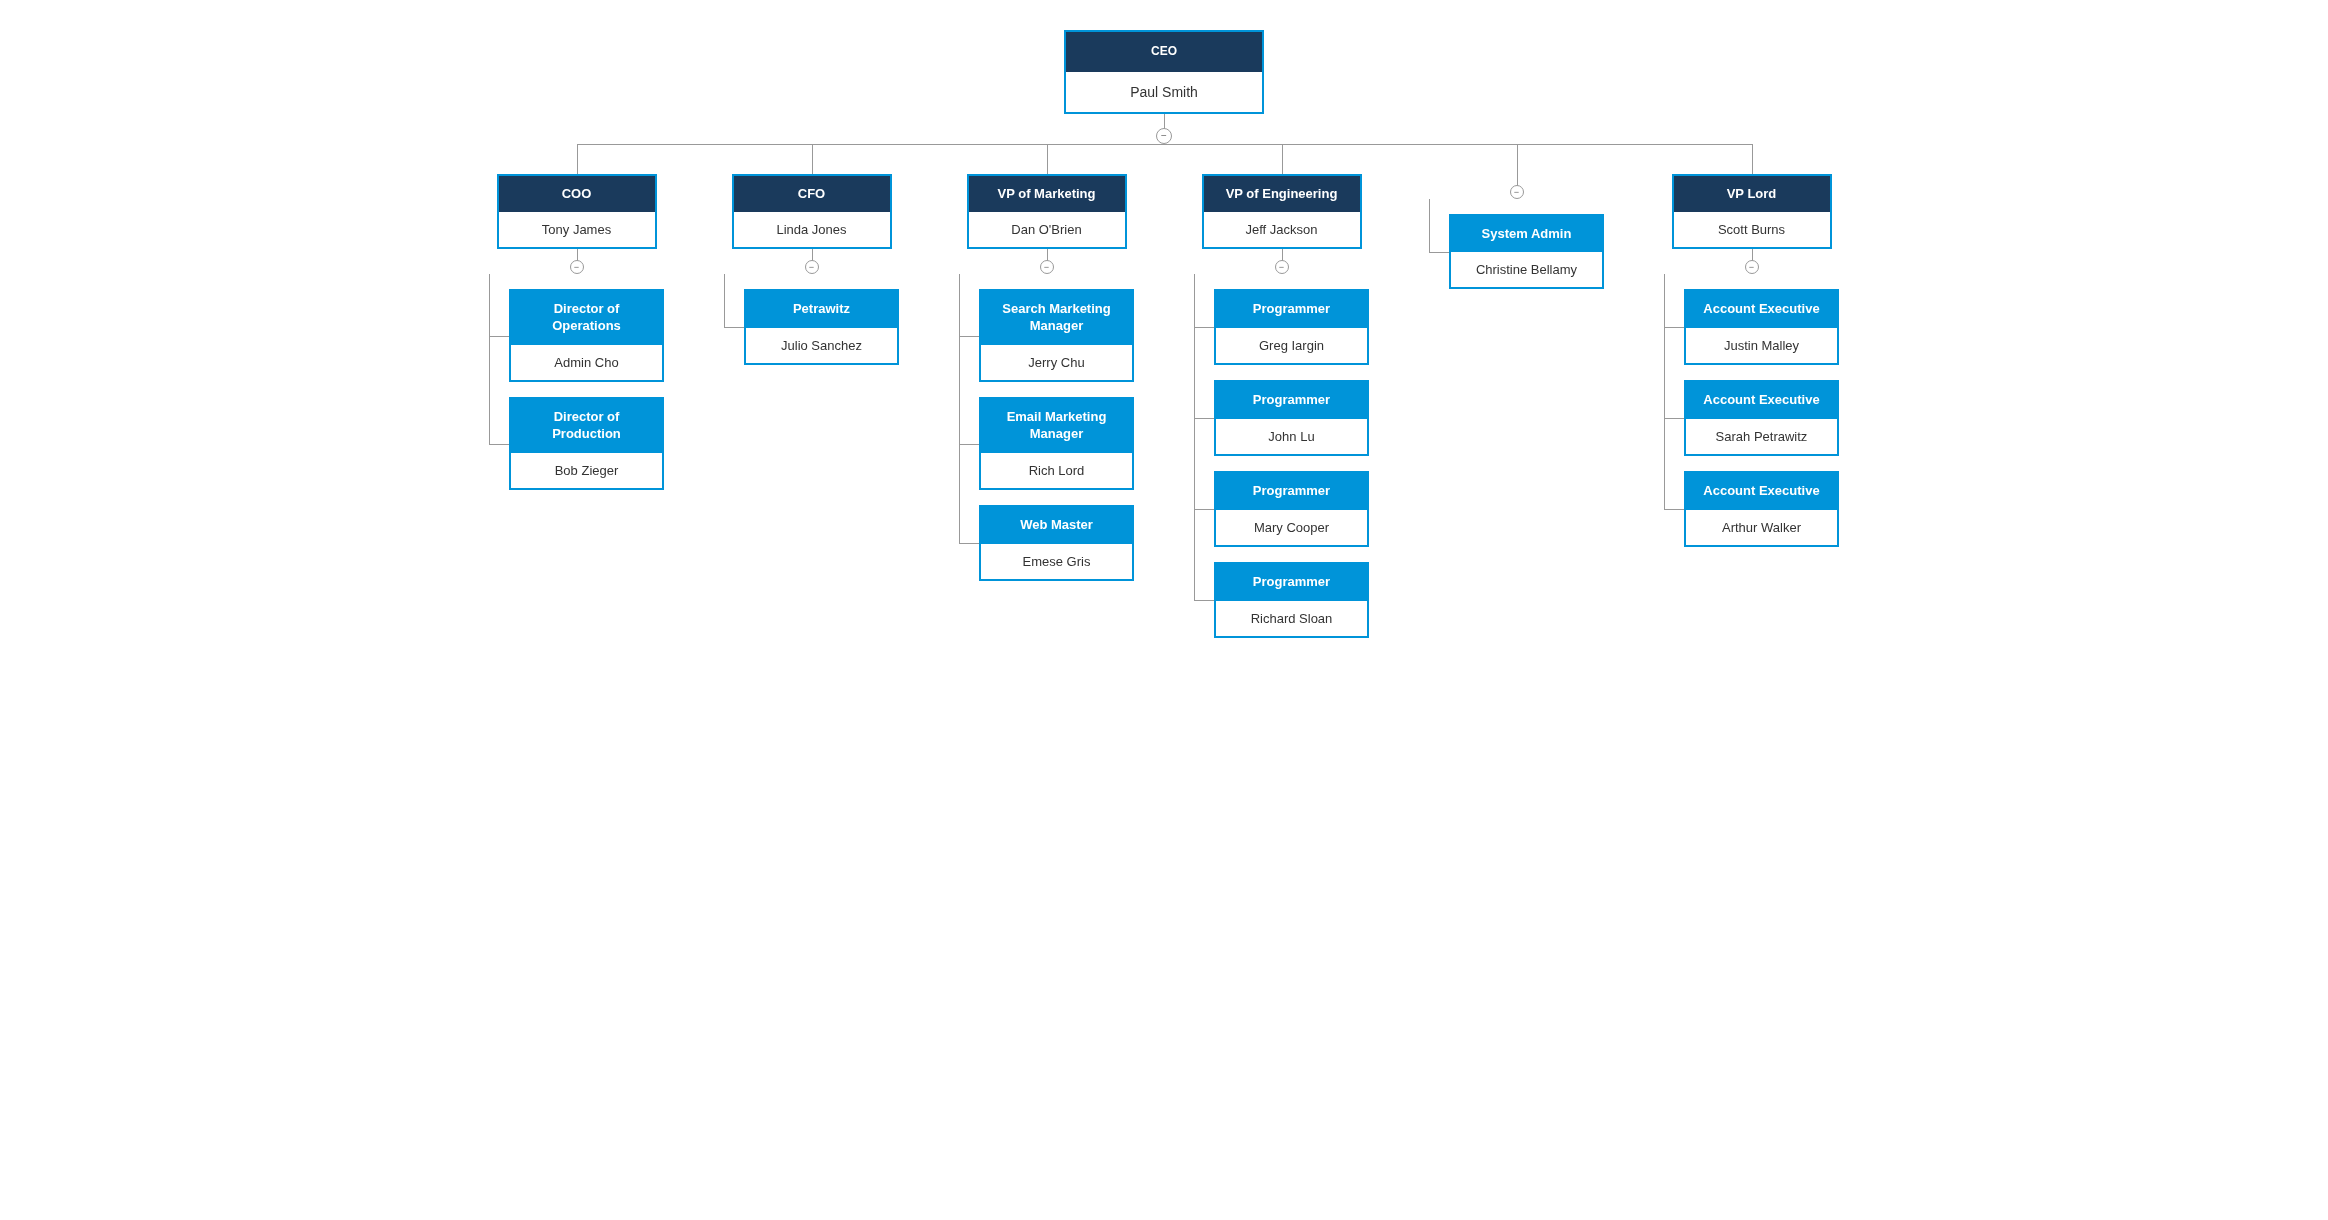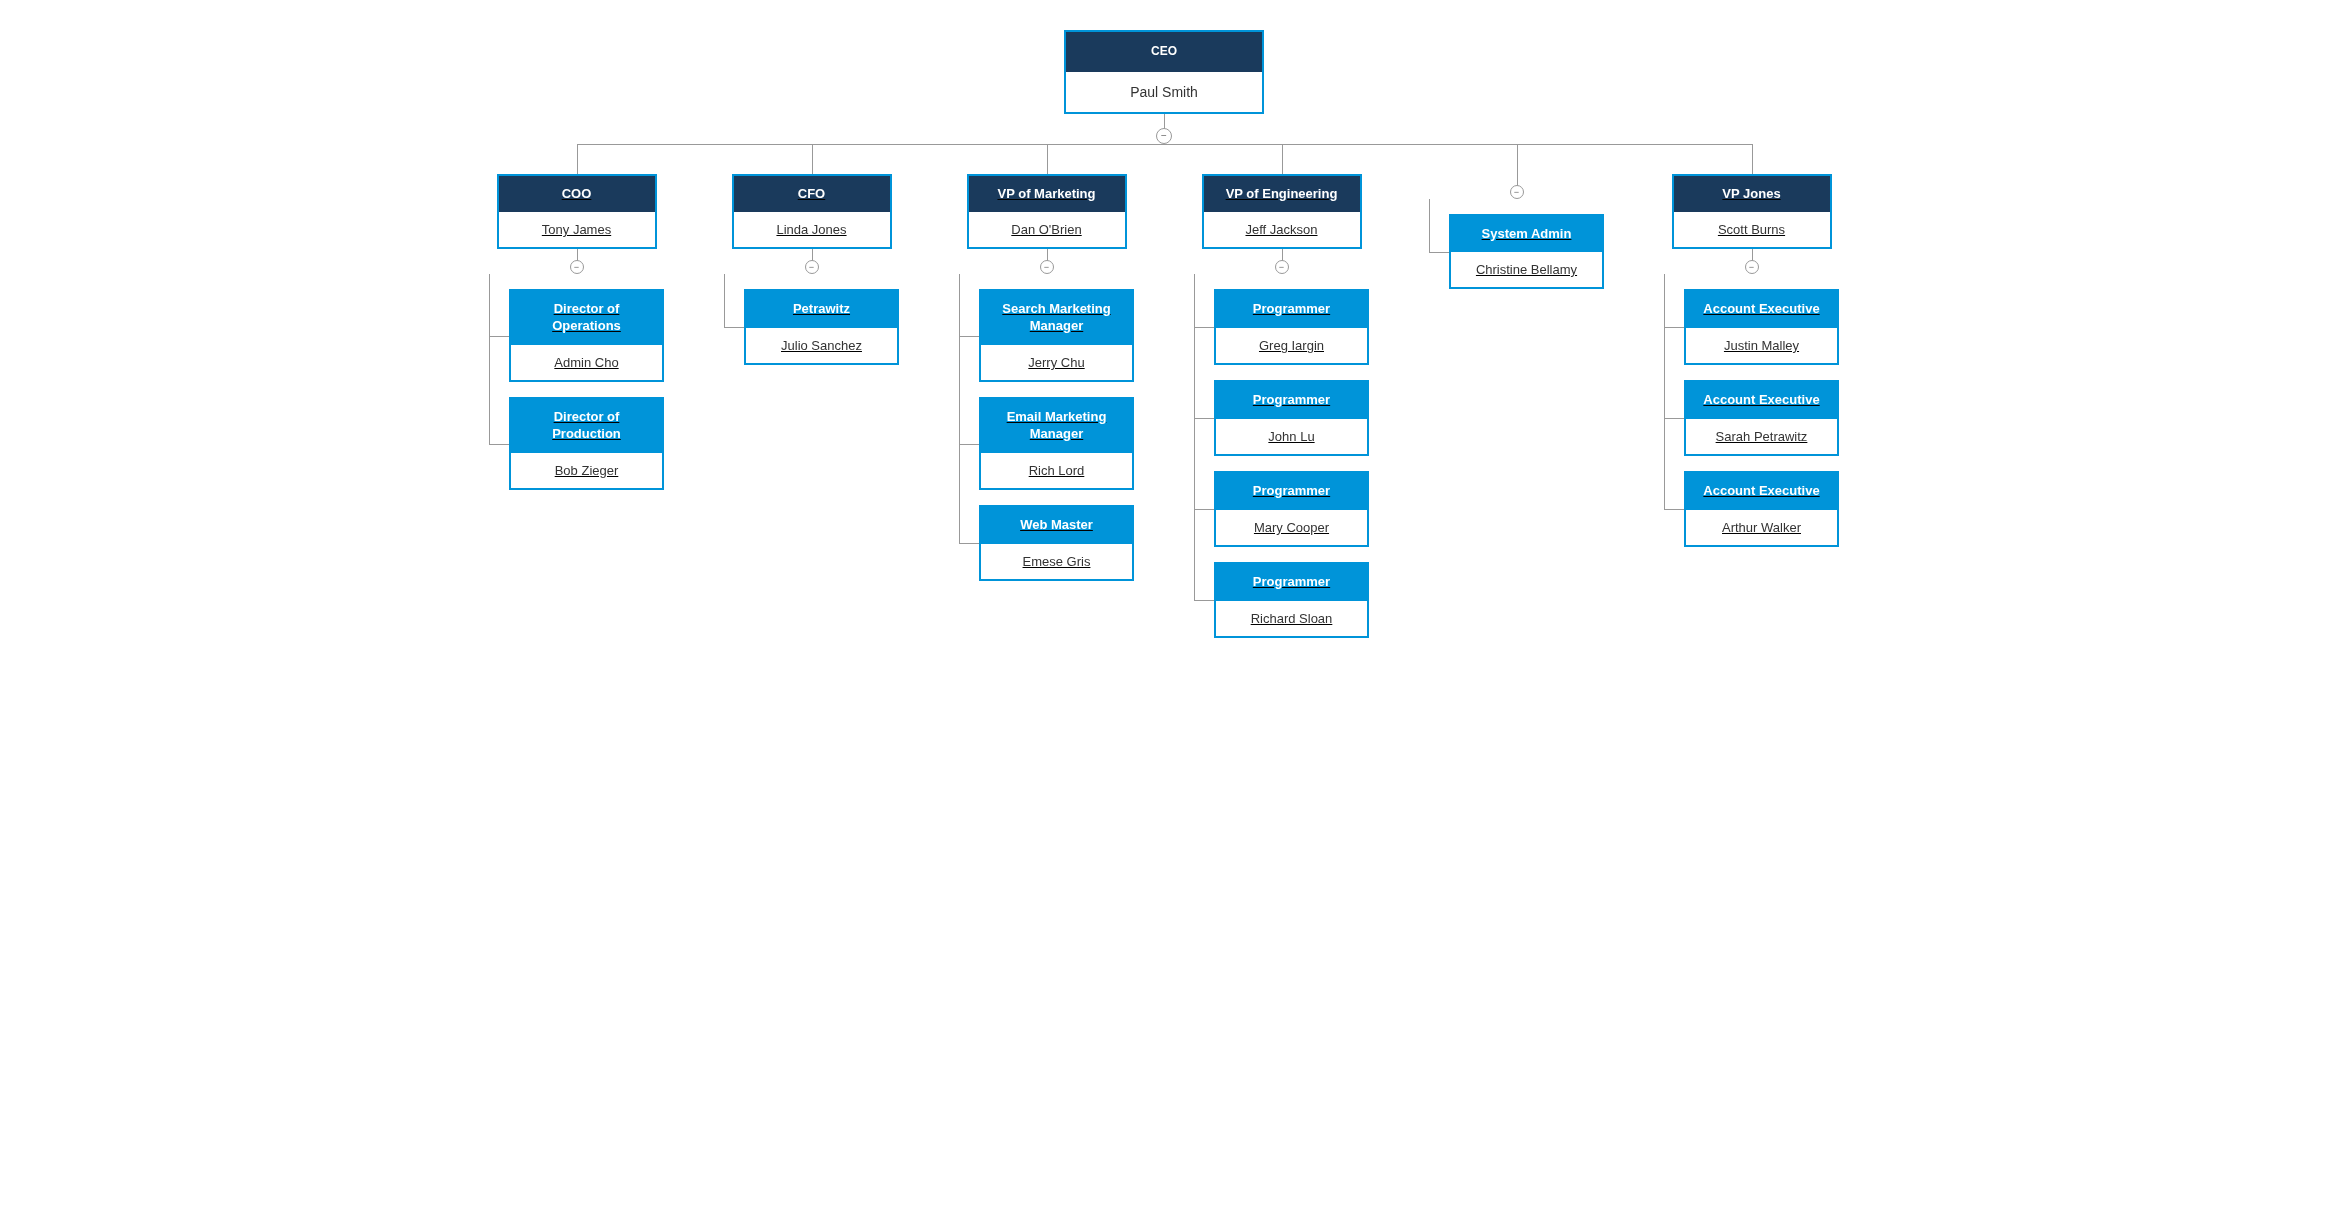--- a/index.html
+++ b/index.html
@@ -102,21 +102,20 @@
       left: 50%;
       width: 1px;
       height: 30px;
       background: #999;
     }
     .l2-node-wrap {
       margin-top: 30px;
       display: flex;
       flex-direction: column;
       align-items: center;
-      text-decoration: underline;
     }
     
     .children-container {
       display: flex;
       flex-direction: column;
       align-items: flex-start;
       margin-top: 0;
       padding-left: 20px;
       position: relative;
       justify-content: space-between;
@@ -326,21 +325,21 @@
                   <div class="node-title blue-light" style="white-space: pre-line;">System Admin</div>
                   <div class="node-name">Christine Bellamy</div>
                 </div>
               </div>
             </div>
           </div>
         </div>
         <div class="l2-col">
           <div class="l2-node-wrap">
             <div class="node">
-              <div class="node-title">VP Jones</div>
+              <div class="node-title">VP Lord</div>
               <div class="node-name">Scott Burns</div>
             </div>
             <div class="sub-connector" style="width: 100%;">
               <div class="sub-collapse">−</div>
             </div>
             <div class="children-container" style="--line-height: 234.7265625px;">
               <div class="child-row">
                 <div class="node">
                   <div class="node-title blue-light" style="white-space: pre-line;">Account Executive</div>
                   <div class="node-name">Justin Malley</div>

